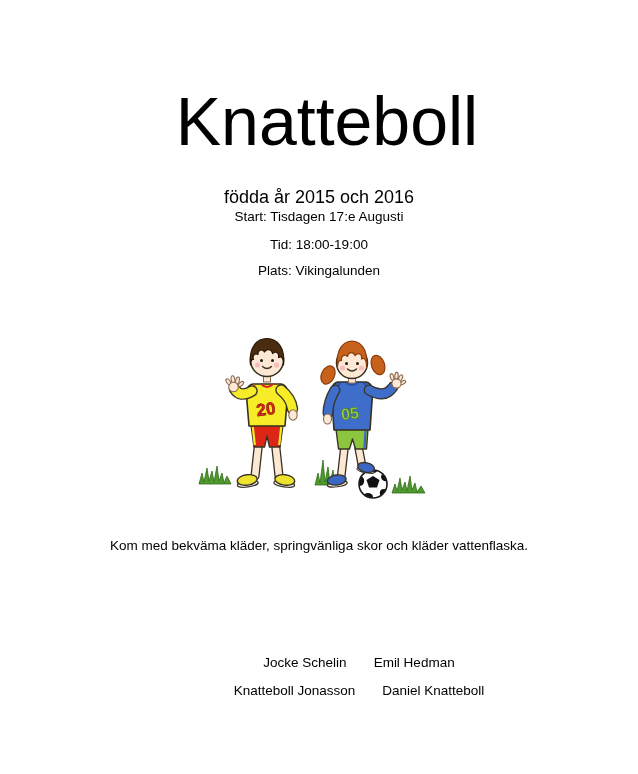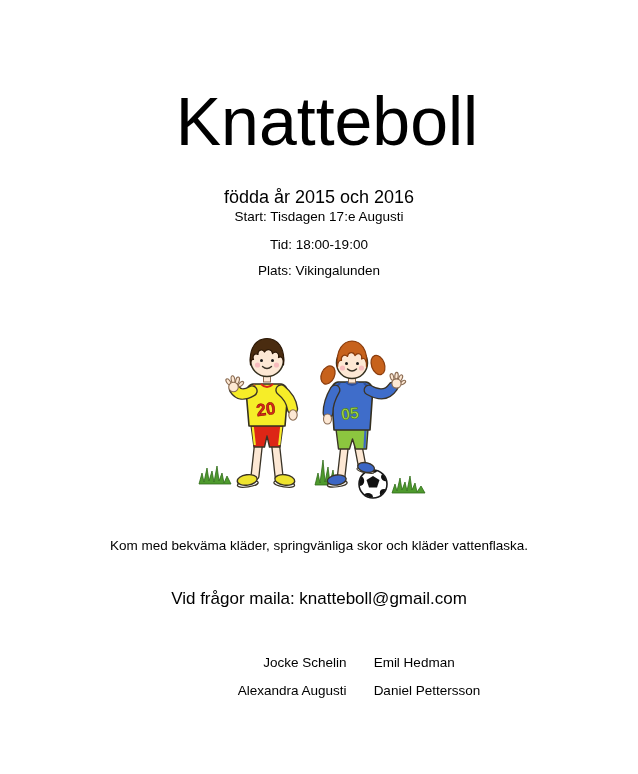--- a/index.html
+++ b/index.html
@@ -188,24 +188,23 @@
         <circle cx="168.5" cy="45.5" r="1.5" fill="#1a1a1a"></circle>
         <circle cx="153.5" cy="50" r="2.6" fill="#f6aeb6" opacity="0.75"></circle>
         <circle cx="172.5" cy="50" r="2.6" fill="#f6aeb6" opacity="0.75"></circle>
         <path d="M158.5,51 Q163,55 167.5,51" stroke="#3a3326" stroke-width="1.4" fill="none" stroke-linecap="round"></path>
       </g>
     </svg>
   </div>
 
   <div class="center-line note">Kom med bekväma kläder, springvänliga skor och kläder vattenflaska.</div>
 
-  <div class="center-line contact">Vid frågor maila: knatteboll@gmail.com</div>
 
   <div class="names row1">
     <span>Jocke Schelin</span>
     <span>Emil Hedman</span>
   </div>
   <div class="names row2">
-    <span>Alexandra Augusti</span>
-    <span>Daniel Pettersson</span>
+    <span>Knatteboll Jonasson</span>
+    <span>Daniel Knatteboll</span>
   </div>
 
 </div>
 
 </body></html>

